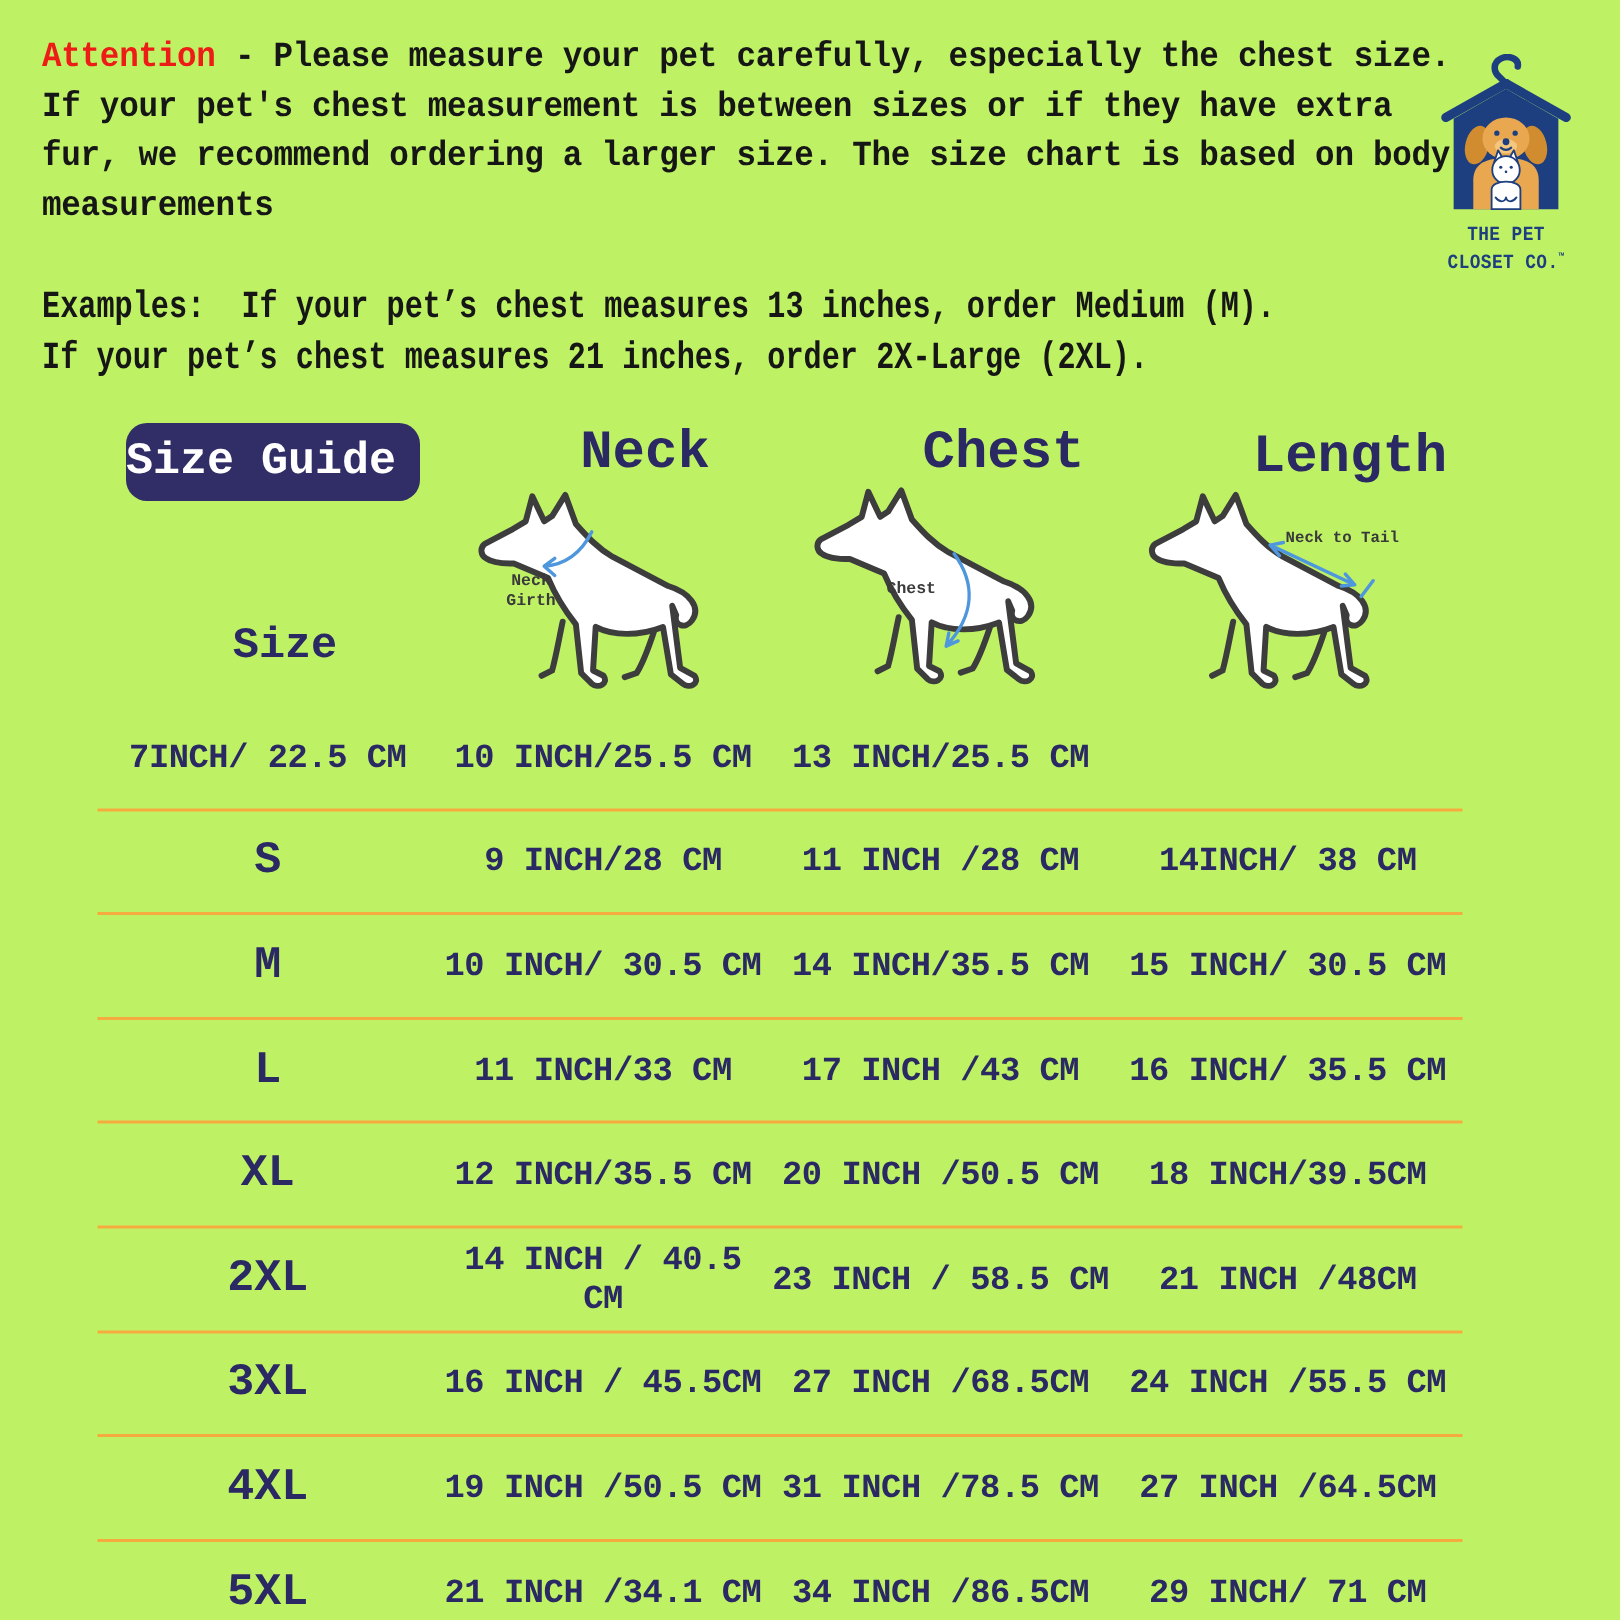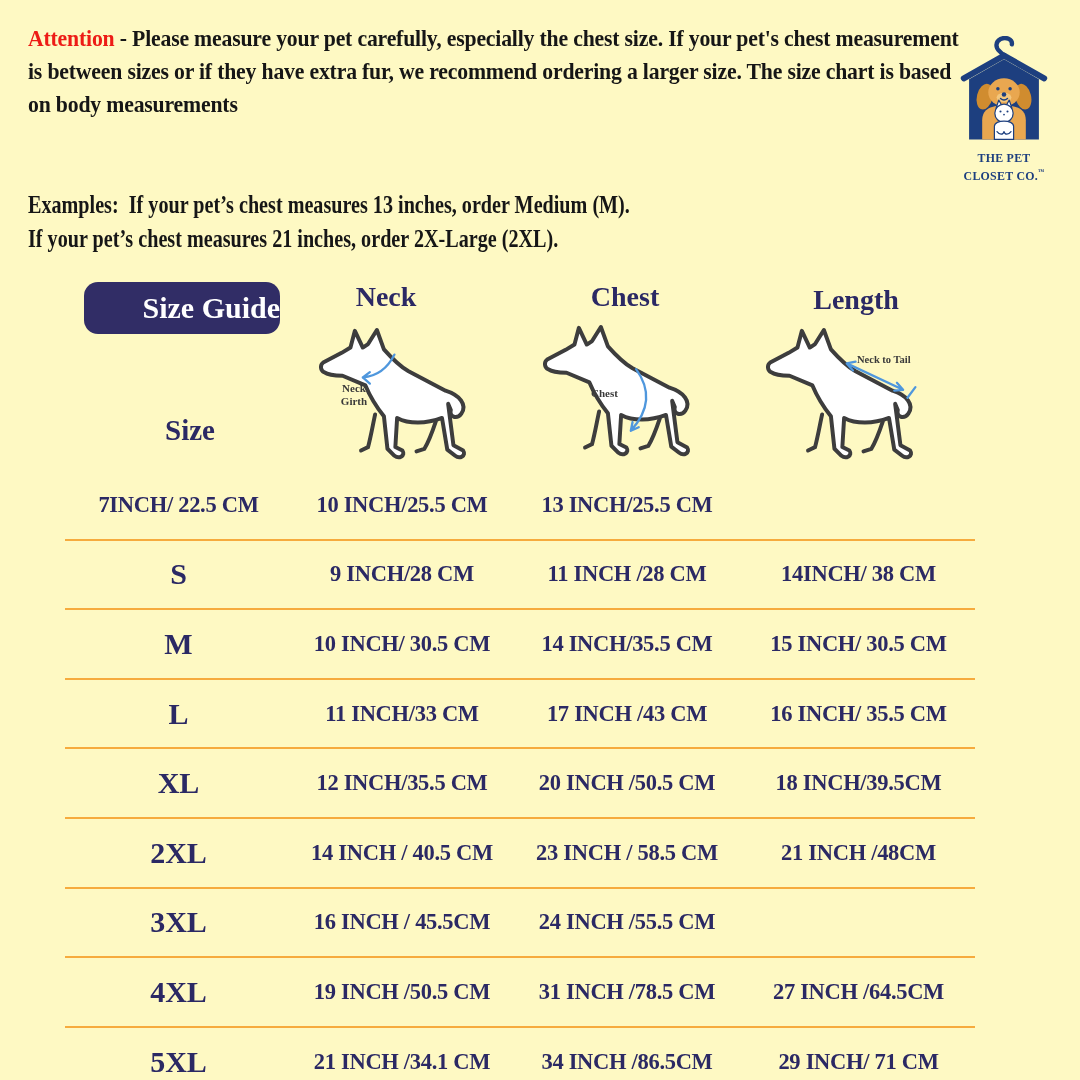--- a/index.html
+++ b/index.html
@@ -1,43 +1,43 @@
 <!DOCTYPE html>
 <html><head>
 <meta charset="utf-8">
 <style>
   html,body{margin:0;padding:0;background:#fff;}
-  .page{position:relative;width:1080px;height:1080px;background:#fef9c3;overflow:hidden;
-        font-family:Liberation Serif, serif;}
+  .page{position:relative;width:1080px;height:1080px;background:#bef264;overflow:hidden;
+        font-family:Liberation Mono, monospace;}
 
   
   .attention{position:absolute;left:28px;top:22px;width:1020px;
              transform:scaleX(0.925);transform-origin:left top;
              font-size:23.5px;line-height:33px;font-weight:700;color:#161616;letter-spacing:-0.2px;}
   .attention .red{color:#ed1c16;}
 
   
   .examples{position:absolute;left:28px;top:188px;transform:scaleX(0.79);transform-origin:left top;
             font-size:25.5px;line-height:34px;font-weight:700;color:#161616;white-space:nowrap;}
 
   
   .logo{position:absolute;left:946px;top:36px;width:116px;}
   .logo svg{display:block;margin:0 auto;width:96px;height:110px;}
   .brand{margin-top:4px;text-align:center;color:#1d3f7f;font-weight:800;font-size:13.5px;
          line-height:15px;letter-spacing:0.3px;transform:scaleX(0.88);transform-origin:center top;}
   .brand sup{font-size:7px;font-weight:700;}
 
   
   .badge{position:absolute;left:84px;top:282px;width:196px;height:52px;background:#312d66;
-         border-radius:14px;display:flex;align-items:center;justify-content:flex-end;
+         border-radius:14px;display:flex;align-items:center;justify-content:flex-start;
          color:#ffffff;font-size:30px;font-weight:700;}
 
   
   .mheader{position:absolute;top:281px;transform:translateX(-50%);color:#2b2964;
-           font-size:28px;font-weight:700;}
+           font-size:36px;font-weight:700;margin-left:44px;}
   #mh-neck{left:386px;} #mh-chest{left:625px;} #mh-length{left:856px;top:284px;}
 
   
   .dog{position:absolute;width:176px;height:152px;text-align:center;}
   #dog-neck{left:310px;top:316px;} #dog-chest{left:534px;top:313px;} #dog-length{left:757px;top:316px;}
   .dog svg{width:100%;height:100%;display:block;overflow:visible;}
   .dog-body{fill:#ffffff;stroke:#3d3d3d;stroke-width:4.5;stroke-linejoin:round;stroke-linecap:round;}
   .dog-far{fill:none;stroke:#3d3d3d;stroke-width:4.5;stroke-linecap:round;}
   .arrow{fill:none;stroke:#4f97dd;stroke-width:2.6;stroke-linecap:round;}
   .dog-label{position:absolute;font-weight:700;color:#3a3a3a;font-size:11px;line-height:13px;}
@@ -181,20 +181,21 @@
     </div>
     <div class="trow">
       <div class="cell size">2XL</div>
       <div class="cell">14 INCH / 40.5 CM</div>
       <div class="cell">23 INCH / 58.5 CM</div>
       <div class="cell">21 INCH /48CM</div>
     </div>
     <div class="trow">
       <div class="cell size">3XL</div>
       <div class="cell">16 INCH / 45.5CM</div>
+      <div class="cell">27 INCH /68.5CM</div>
       <div class="cell">24 INCH /55.5 CM</div>
     </div>
     <div class="trow">
       <div class="cell size">4XL</div>
       <div class="cell">19 INCH /50.5 CM</div>
       <div class="cell">31 INCH /78.5 CM</div>
       <div class="cell">27 INCH /64.5CM</div>
     </div>
     <div class="trow">
       <div class="cell size">5XL</div>

